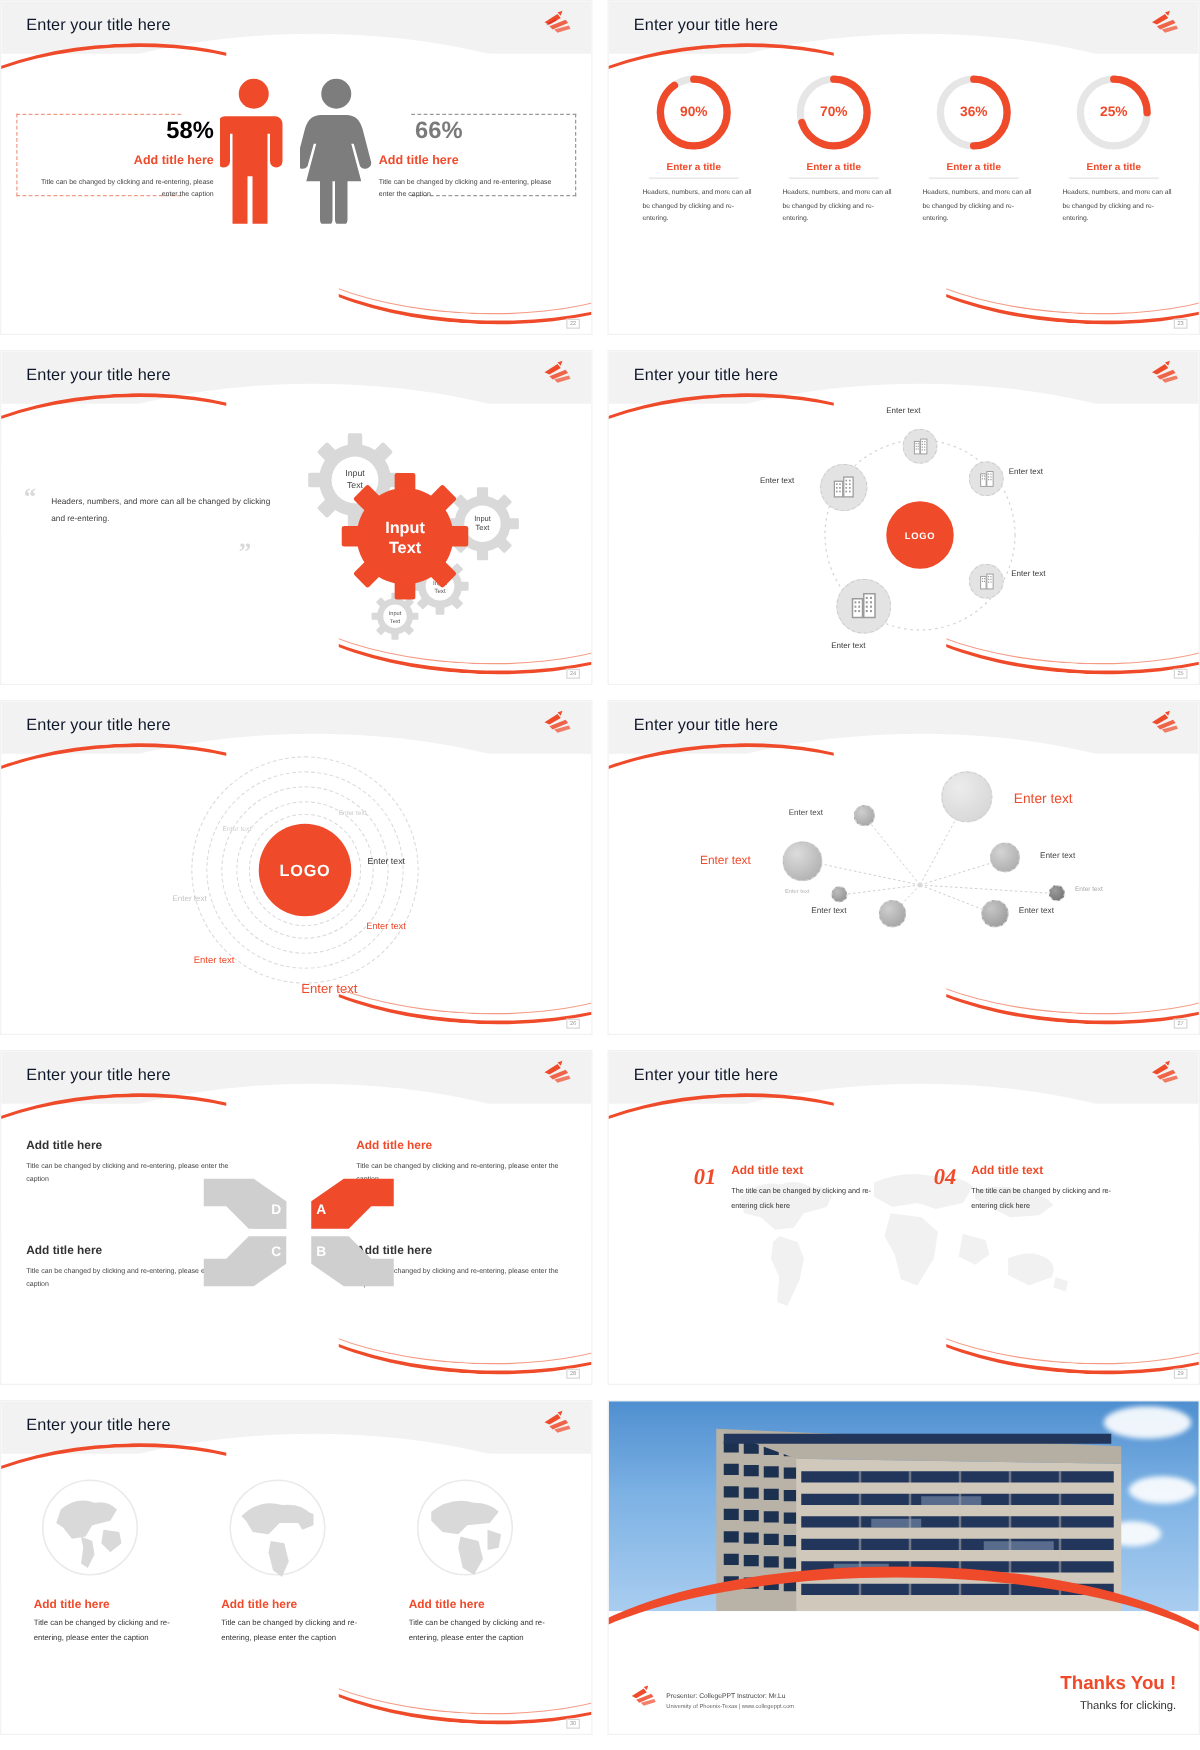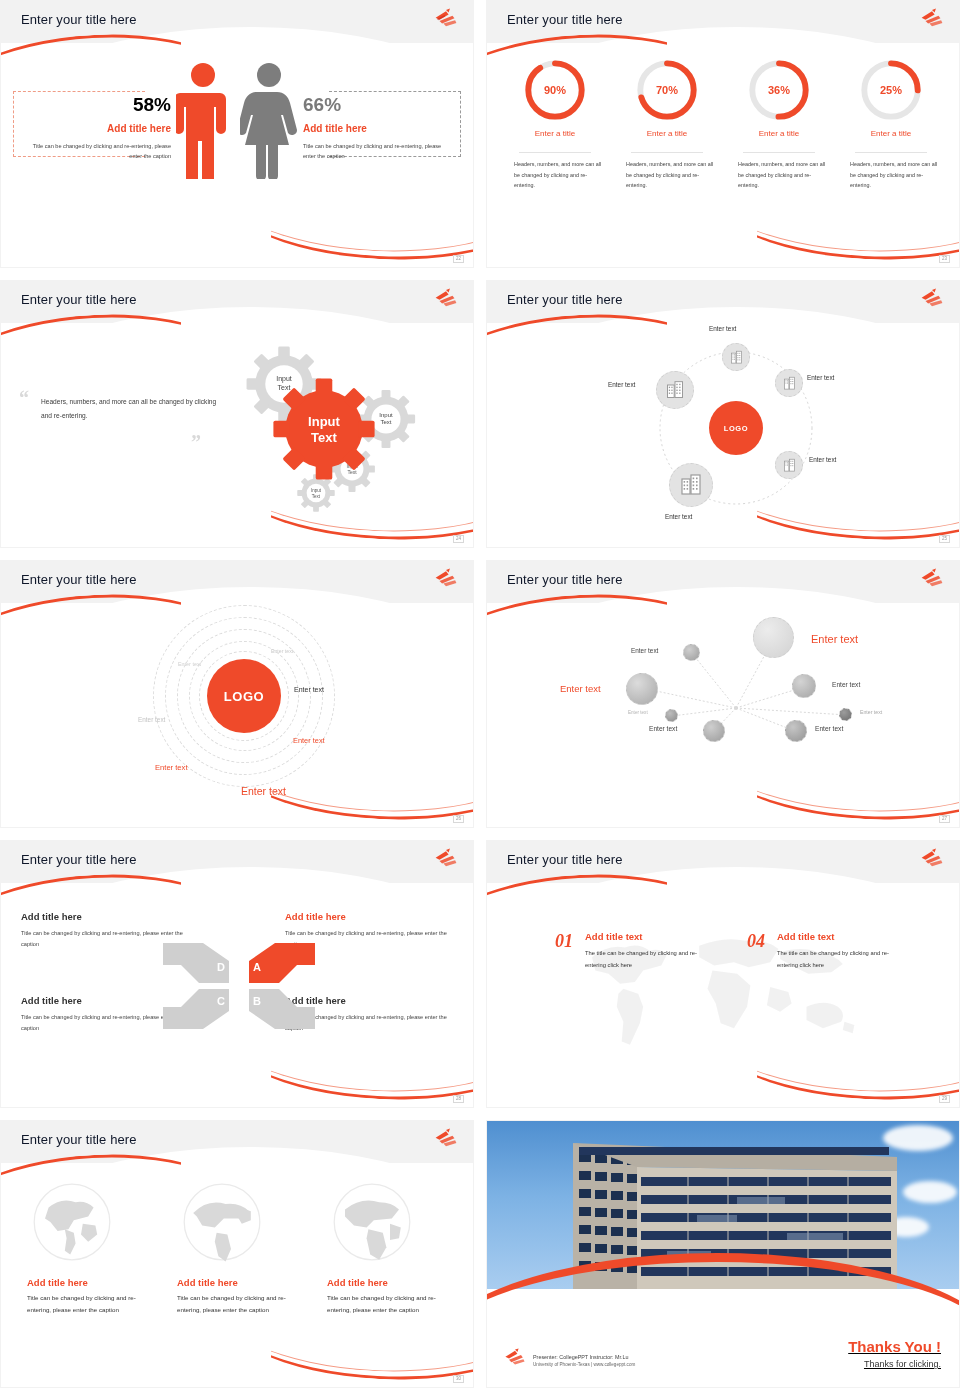--- a/index.html
+++ b/index.html
@@ -71,21 +71,21 @@
   }
   .pagenum {
     position: absolute; right: 9px; bottom: 4px;
     font-size: 4.5px; color: #9a9a9a;
     border: 1px solid #d8d8d8; padding: 1px 2px; line-height: 1;
     background: #fff; z-index: 8;
   }
   .body { position: absolute; inset: 42px 0 14px 0; z-index: 4; }
 
   .red { color: #000000; }
-  .gray { color: #7a7a7a; }
+  .gray { color: #7a7a7a; margin-left: 29px; }
   .cap {
     font-size: 5.6px; color: #444; line-height: 1.85;
   }
   
   .s1-wrap { position: relative; height: 100%; }
   .s1-col { position: absolute; top: 52px; width: 152px; }
   .s1-col.l { left: 18px; text-align: right; }
   .s1-col.r { right: 18px; text-align: left; }
   .s1-pct { font-size: 19px; font-weight: bold; line-height: 1; }
   .s1-h { font-size: 10px; font-weight: bold; color: #ef4a2a; margin-top: 9px; }
@@ -100,22 +100,22 @@
 
   
   .donuts { display: flex; justify-content: center; gap: 18px; padding-top: 16px; }
   .donut-cell { width: 94px; text-align: center; }
   .donut { width: 62px; height: 62px; margin: 0 auto; position: relative; }
   .donut span {
     position: absolute; inset: 0; display: flex; align-items: center; justify-content: center;
     font-size: 11px; font-weight: bold; color: #ef4a2a;
   }
   .d-title {
-    font-size: 8px; font-weight: normal; color: #ef4a2a; margin-top: 8px;
-    padding-bottom: 14px; border-bottom: 1px solid #e3e3e3; display: inline-block;
+    font-size: 8px; font-weight: bold; color: #ef4a2a; margin-top: 8px;
+    padding-bottom: 4px; border-bottom: 1px solid #e3e3e3; display: inline-block;
     min-width: 72px;
   }
   .d-cap { font-size: 5.4px; color: #444; line-height: 1.95; margin-top: 6px; text-align: left; padding-left: 6px; }
 
   
   .quote-blk { position: absolute; left: 40px; top: 72px; width: 180px; }
   .q-mark { position: absolute; font-size: 20px; color: #d9d9d9; font-weight: bold; font-family: "Liberation Serif", serif; }
   .q-open { left: -22px; top: -8px; }
   .q-close { left: 150px; top: 36px; }
   .q-text { font-size: 6.6px; color: #3c3c3c; line-height: 2.1; }
@@ -168,21 +168,21 @@
 
   
   .photo { position: absolute; left: 0; top: 0; width: 100%; height: 168px; overflow: hidden; }
   .sky { position: absolute; inset: 0; background: linear-gradient(180deg,#4f8fd0 0%, #7db2e4 45%, #a9cdf0 100%); }
   .cloud { position: absolute; background: #fff; border-radius: 50%; filter: blur(2px); opacity: .9; }
   .red-curve { position: absolute; left: -20px; bottom: -10px; width: 520px; height: 150px; overflow: hidden; z-index: 3; }
   .red-curve i {
     position: absolute; left: -40px; top: 6px; width: 580px; height: 210px;
     border-top: 9px solid #ef4a2a; border-radius: 50%;
   }
-  .thanks-blk { position: absolute; right: 18px; bottom: 18px; text-align: right; z-index: 6; text-decoration: underline; }
+  .thanks-blk { position: absolute; right: 18px; bottom: 18px; text-align: right; z-index: 6; }
   .thanks-1 { font-size: 15px; font-weight: bold; color: #ef4a2a; }
   .thanks-2 { font-size: 9px; color: #333; margin-top: 4px; }
   .presenter { position: absolute; left: 46px; bottom: 20px; z-index: 6; }
   .p-1 { font-size: 5.4px; color: #444; }
   .p-2 { font-size: 4.6px; color: #666; margin-top: 2px; }
 </style>
 </head>
 <body>
 
 <div class="deck">

